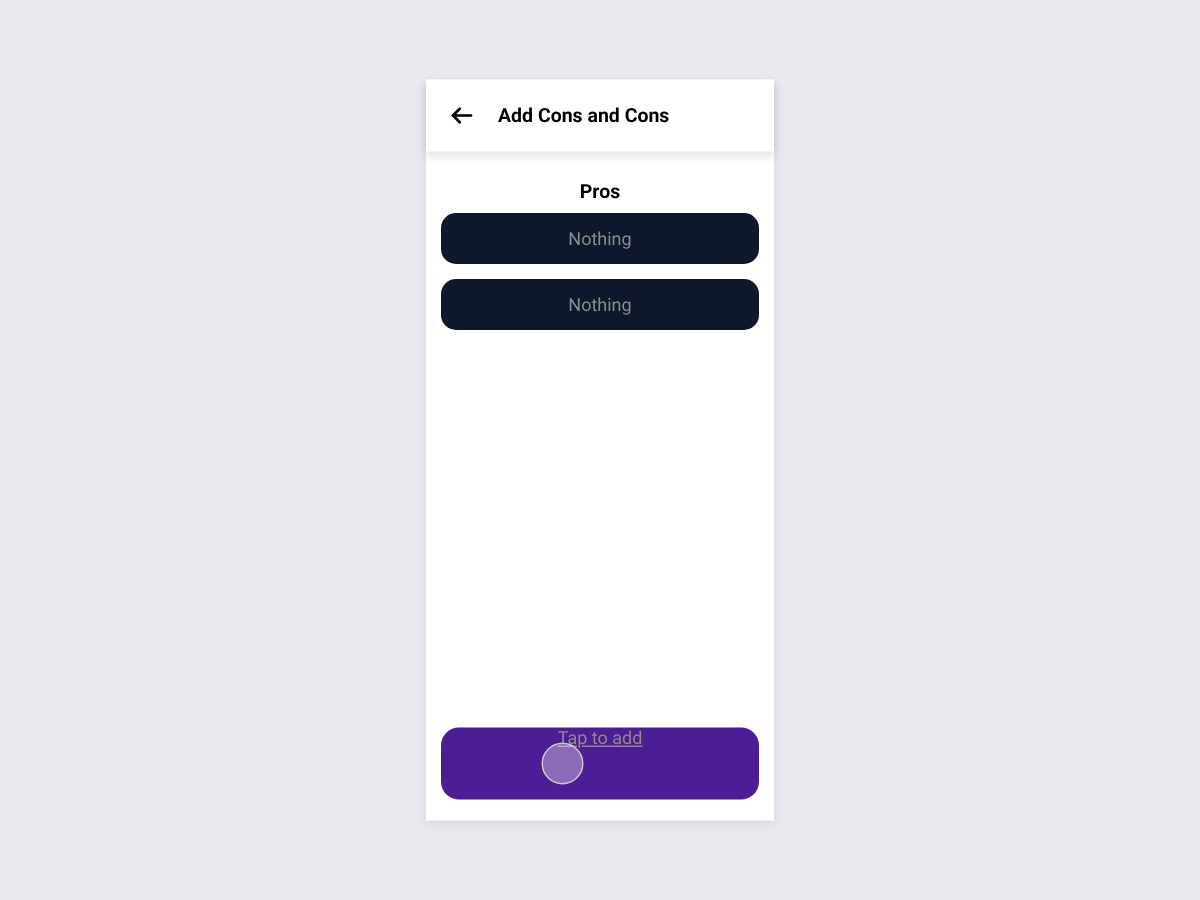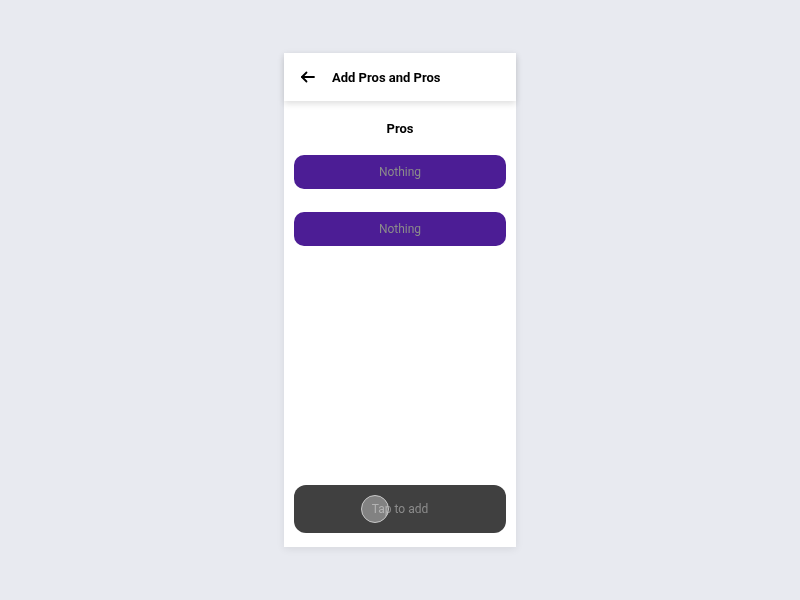--- a/index.html
+++ b/index.html
@@ -63,44 +63,44 @@
     }
     .section-header {
       text-align: center;
       font-size: 13px;
       font-weight: 700;
       color: #000;
       margin-top: 8px;
       margin-bottom: 6px;
     }
     .pill {
-      background: #4c1d95;
+      background: #0f172a;
       border-radius: 10px;
       padding: 10px 0;
       text-align: center;
       font-size: 12px;
       color: #8b8b8b;
       margin-bottom: 10px;
-      margin-top: 13px;
     }
     .spacer {
       flex: 1;
     }
     .add-button {
-      background: #404040;
+      background: #4c1d95;
       border-radius: 12px;
       height: 48px;
       display: flex;
-      align-items: center;
+      align-items: flex-start;
       justify-content: center;
       font-size: 12px;
       color: #8b8b8b;
       margin-bottom: 14px;
       position: relative;
       cursor: pointer;
+      text-decoration: underline;
     }
     .touch-indicator {
       position: absolute;
       width: 28px;
       height: 28px;
       border: 1px solid #c8c8c8;
       border-radius: 50%;
       background: rgba(255,255,255,0.35);
       left: 67px;
       top: 10px;
@@ -111,21 +111,21 @@
 <body>
 
 <div class="phone-screen">
   <div class="appbar">
     <div class="back-btn">
       <svg viewBox="0 0 24 24" fill="none" stroke="#000" stroke-width="2.4" stroke-linecap="round" stroke-linejoin="round">
         <line x1="20" y1="12" x2="4" y2="12"></line>
         <polyline points="10 18 4 12 10 6"></polyline>
       </svg>
     </div>
-    <div class="appbar-title">Add Pros and Pros</div>
+    <div class="appbar-title">Add Cons and Cons</div>
   </div>
 
   <div class="content">
     <div class="section-header">Pros</div>
     <div class="pill">Nothing</div>
 
     <div class="pill">Nothing</div>
 
     <div class="spacer"></div>
 

